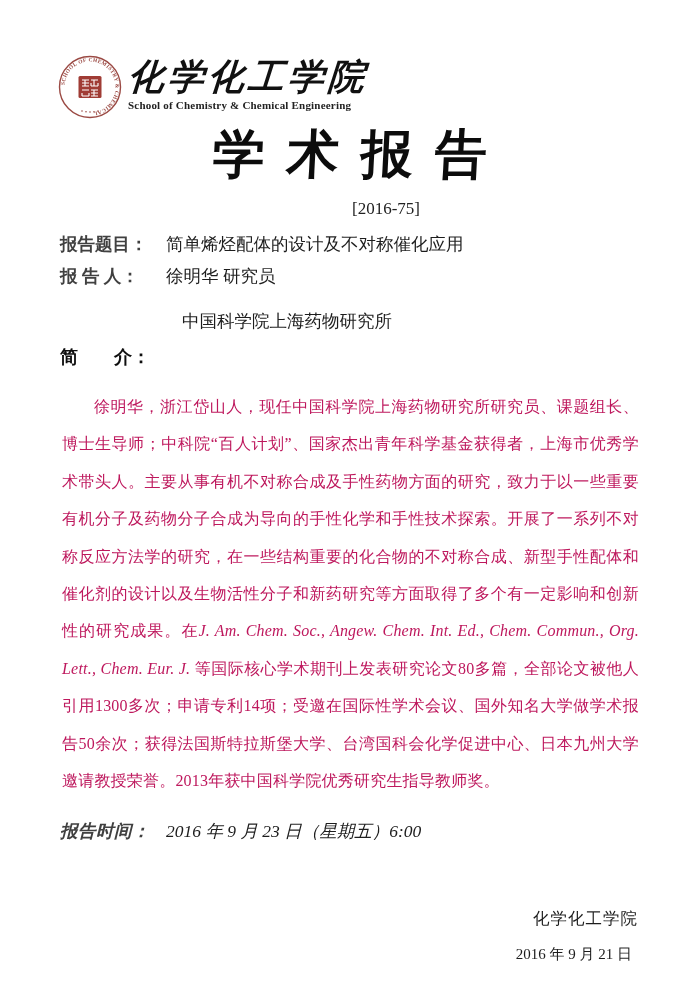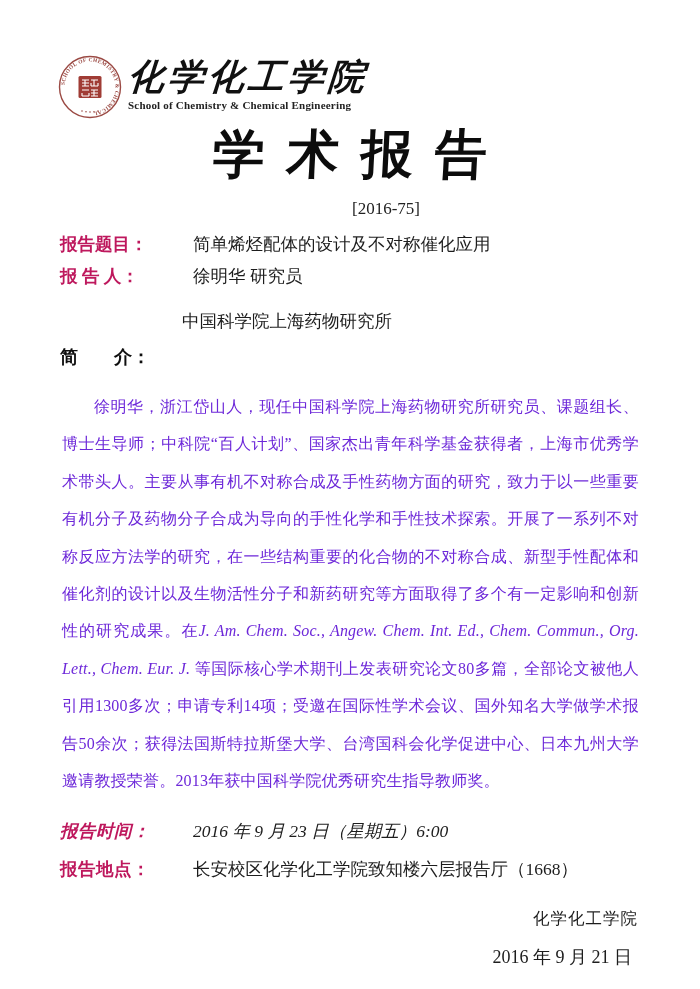--- a/index.html
+++ b/index.html
@@ -85,26 +85,25 @@
     position: absolute;
     left: 60px;
     width: 580px;
     display: flex;
     font-size: 17.5px;
     line-height: 1.3;
   }
   .field-label {
     flex: 0 0 106px;
     font-weight: bold;
-    color: #be185d;
+    color: #404040;
     white-space: nowrap;
   }
   .field-value {
     color: #1d1d1d;
-    margin-left: 27px;
   }
   .row-topic   { top: 233px; }
   .row-speaker { top: 265px; }
   .affiliation {
     position: absolute;
     top: 309px;
     left: 166px;
     font-size: 17.5px;
     color: #1d1d1d;
     margin-left: 16px;
@@ -122,21 +121,21 @@
   .intro-para {
     position: absolute;
     top: 372px;
     left: 62px;
     width: 577px;
     font-size: 16px;
     line-height: 37.4px;
     text-align: justify;
     text-justify: inter-ideograph;
     text-indent: 2em;
-    color: #6d28d9;
+    color: #be185d;
     letter-spacing: 0.2px;
   }
   .journals {
     font-style: italic;
   }
 
   
   .row-time  { top: 820px; font-style: italic; }
   .row-place { top: 858px; }
   .row-time .field-label, .row-place .field-label { letter-spacing: 0.5px; }
@@ -146,21 +145,21 @@
     top: 908px;
     right: 62px;
     font-size: 16.5px;
     letter-spacing: 1px;
     color: #1d1d1d;
   }
   .sign-date {
     position: absolute;
     top: 945px;
     right: 68px;
-    font-size: 18px;
+    font-size: 15px;
     color: #1d1d1d;
   }
 </style>
 </head>
 <body>
 
 <div class="page">
 
   <div class="logo-block">
     <svg class="seal" viewBox="0 0 64 64" aria-hidden="true">
@@ -212,21 +211,17 @@
 
   <div class="intro-label">简　　介：</div>
 
   <p class="intro-para"><span>徐明华，浙江岱山人，现任中国科学院上海药物研究所研究员、课题组长、博士生导师；中科院“百人计划”、国家杰出青年科学基金获得者，上海市优秀学术带头人。主要从事有机不对称合成及手性药物方面的研究，致力于以一些重要有机分子及药物分子合成为导向的手性化学和手性技术探索。开展了一系列不对称反应方法学的研究，在一些结构重要的化合物的不对称合成、新型手性配体和催化剂的设计以及生物活性分子和新药研究等方面取得了多个有一定影响和创新性的研究成果。在</span><span class="journals">J. Am. Chem. Soc., Angew. Chem. Int. Ed., Chem. Commun., Org. Lett., Chem. Eur. J.</span><span> 等国际核心学术期刊上发表研究论文80多篇，全部论文被他人引用1300多次；申请专利14项；受邀在国际性学术会议、国外知名大学做学术报告50余次；获得法国斯特拉斯堡大学、台湾国科会化学促进中心、日本九州大学邀请教授荣誉。2013年获中国科学院优秀研究生指导教师奖。</span></p>
 
   <div class="field-row row-time">
     <span class="field-label">报告时间：</span>
     <span class="field-value">2016 年 9 月 23 日（星期五）6:00</span>
   </div>
 
-  <div class="field-row row-place">
-    <span class="field-label">报告地点：</span>
-    <span class="field-value">长安校区化学化工学院致知楼六层报告厅（1668）</span>
-  </div>
 
   <div class="signature">化学化工学院</div>
   <div class="sign-date">2016 年 9 月 21 日</div>
 
 </div>
 
 </body></html>

